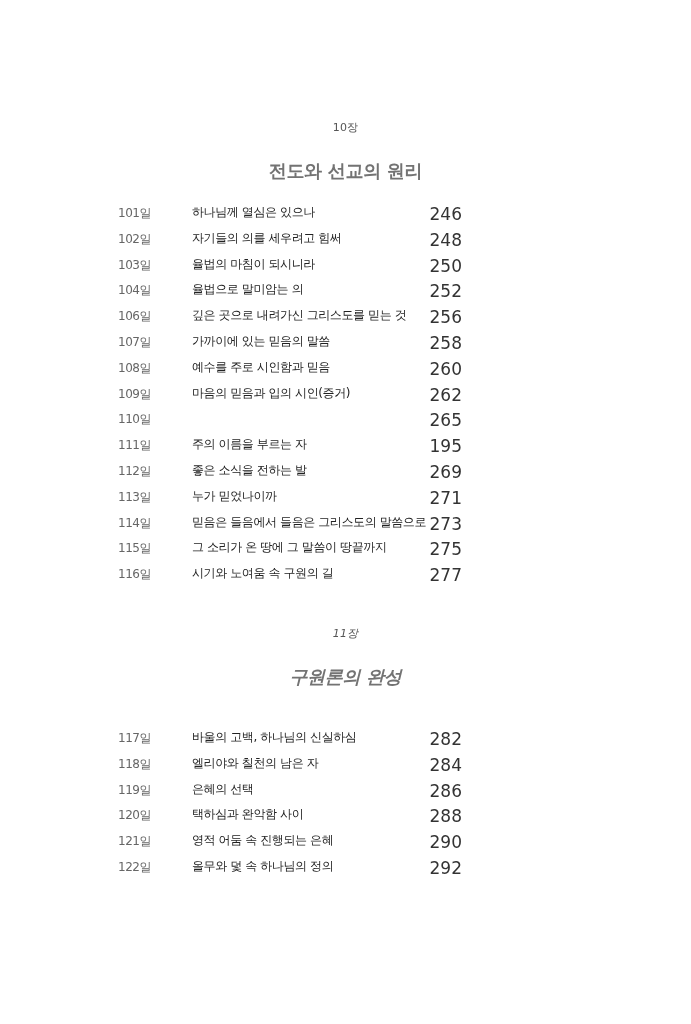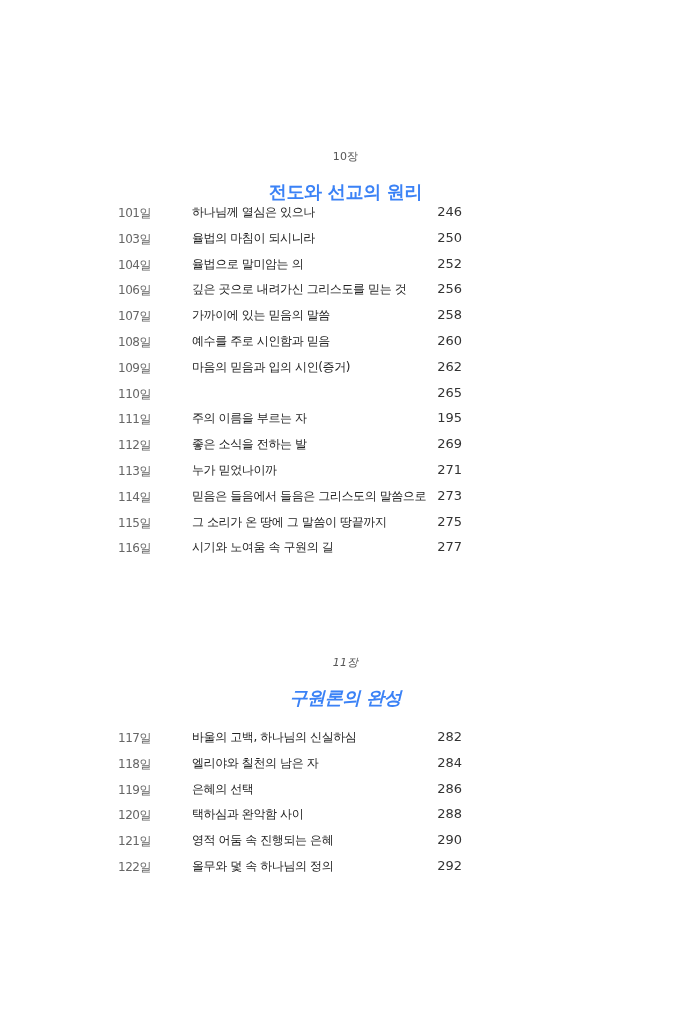--- a/index.html
+++ b/index.html
@@ -1,39 +1,44 @@
 <!DOCTYPE html>
 <html><head>
 <meta charset="utf-8">
 <style>
   html, body { margin: 0; padding: 0; background: #ffffff; }
   body { width: 691px; height: 1024px; position: relative; overflow: hidden;
          font-family: "DejaVu Sans", "Liberation Sans", sans-serif; color: #222; }
   .chapter { position: absolute; left: 0; width: 691px; }
-  .ch-num { text-align: center; font-size: 11px; color: #555; letter-spacing: 0.2px; margin-top: 29px; }
-  .ch-title { text-align: center; font-size: 18px; font-weight: bold; color: #3b82f6; margin-top: 16px; letter-spacing: -0.3px; }
+  .ch-num { text-align: center; font-size: 11px; color: #555; letter-spacing: 0.2px; }
+  .ch-title { text-align: center; font-size: 18px; font-weight: bold; color: #737373; margin-top: 24px; letter-spacing: -0.3px; }
   .entries { position: absolute; left: 0; width: 558px; }
   .entry { position: relative; height: 25.8px; }
   .entry .day { position: absolute; left: 118px; top: 0; font-size: 12px; color: #666; letter-spacing: -0.5px; }
   .entry .title { position: absolute; left: 192px; top: -1px; font-size: 12px; color: #222; letter-spacing: -0.4px; }
-  .entry .page { position: absolute; right: 96px; top: -1px; font-size: 13px; color: #333; }
+  .entry .page { position: absolute; right: 96px; top: -1px; font-size: 17px; color: #333; }
 </style>
 </head>
 <body>
 
 <div class="chapter" style="top:120px;">
   <div class="ch-num">10장</div>
   <div class="ch-title">전도와 선교의 원리</div>
 </div>
 
 <div class="entries" style="top:205px;">
   <div class="entry">
       <span class="day">101일</span>
       <span class="title">하나님께 열심은 있으나</span>
       <span class="page">246</span>
+    </div>
+  <div class="entry">
+      <span class="day">102일</span>
+      <span class="title">자기들의 의를 세우려고 힘써</span>
+      <span class="page">248</span>
     </div>
   <div class="entry">
       <span class="day">103일</span>
       <span class="title">율법의 마침이 되시니라</span>
       <span class="page">250</span>
     </div>
   <div class="entry">
       <span class="day">104일</span>
       <span class="title">율법으로 말미암는 의</span>
       <span class="page">252</span>

